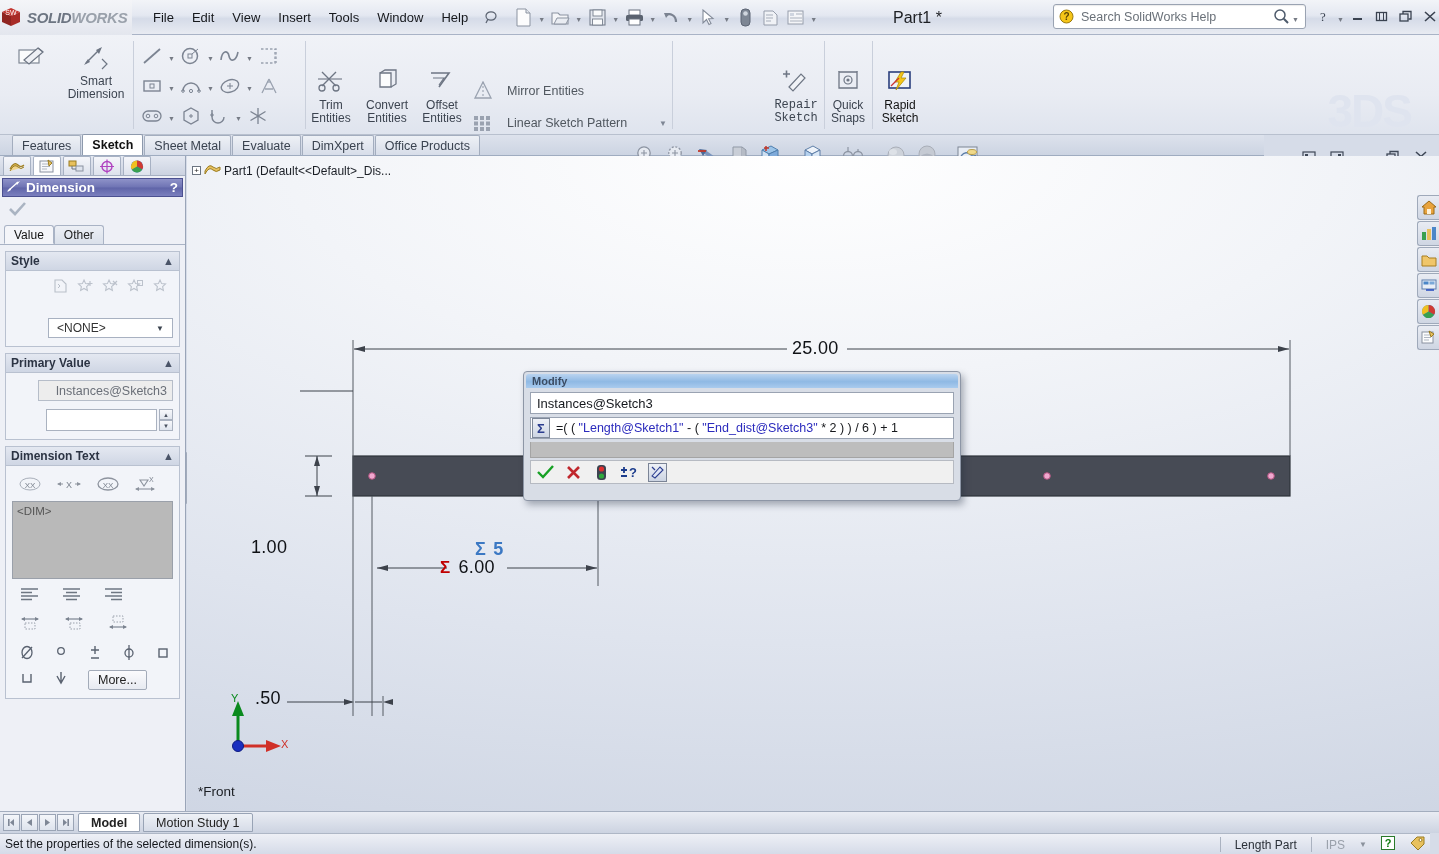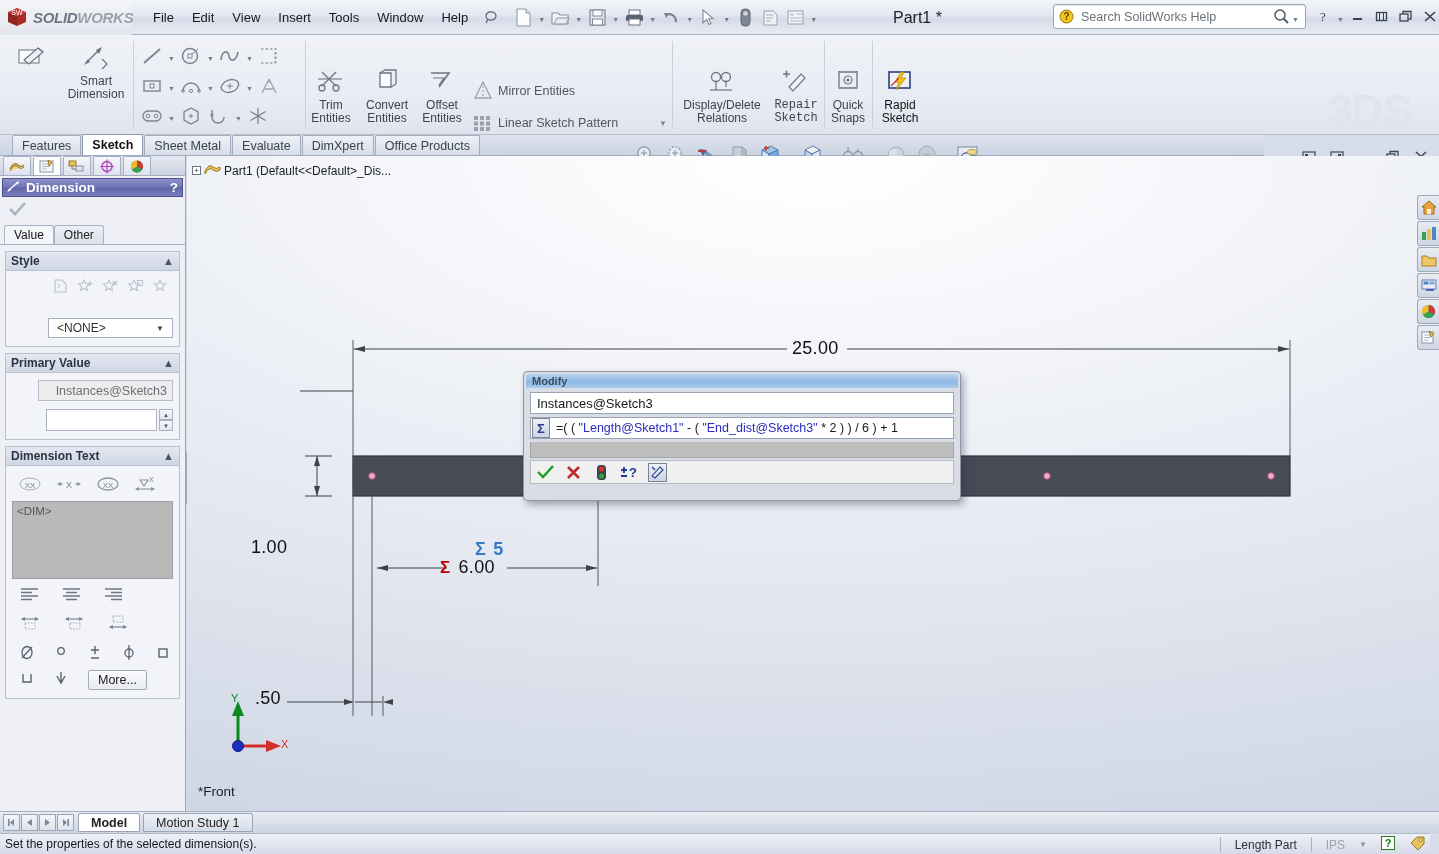--- a/index.html
+++ b/index.html
@@ -13,21 +13,21 @@
   }
   #app { position:relative; width:1439px; height:854px; }
 
   
   .titlebar {
     position:absolute; left:0; top:0; width:1439px; height:35px;
     background:linear-gradient(to bottom,#f2f4f8 0%,#e4e8f1 45%,#d5dbe8 55%,#e8ebf2 100%);
     border-bottom:1px solid #a9b3c6;
     display:flex; align-items:center;
   }
-  .sw-logo-box { width:132px; height:35px; display:flex; align-items:center; padding-left:6px;
+  .sw-logo-box { width:132px; height:35px; display:flex; align-items:center; 
      background:linear-gradient(to bottom,#f4f5f8,#e3e6ee);}
   .sw-cube { width:22px; height:21px; margin-right:5px; position:relative; }
   .sw-word { font-size:15px; font-weight:bold; font-style:italic; letter-spacing:-0.3px;
      font-family:"Liberation Sans", sans-serif; }
   .sw-word .a { color:#6d7582; }
   .sw-word .b { color:#9aa1ab; }
   .menubar { display:flex; align-items:center; height:35px; padding-left:12px; gap:0px;}
   .menubar .mi {
     padding:3px 9px; font-size:13px; color:#16181c; cursor:default;
     font-family:"Liberation Sans", sans-serif;
@@ -60,21 +60,21 @@
   }
   .ribbon .sep { position:absolute; top:6px; width:1px; height:88px; background:#c9cfdb; }
   .rb-big {
     position:absolute; text-align:center; font-size:12px; color:#3c4450; line-height:13px;
     cursor:default;
   }
   .rb-big .ico { height:34px; display:flex; align-items:center; justify-content:center; }
   .rb-big .lbl { display:block; }
   .rb-dd { position:absolute; color:#7e8694; font-size:8px; }
   .rb-text-item {
-    position:absolute; font-size:12.5px; color:#50575f; display:flex; align-items:center; gap:4px;
+    position:absolute; font-size:12.5px; color:#50575f; display:flex; align-items:center; gap:13px;
   }
   .rb-text-item .ti { width:22px; height:22px; display:flex;align-items:center;justify-content:center;}
 
   
   .tabstrip {
     position:absolute; left:0; top:135px; width:1264px; height:21px;
     background:linear-gradient(to bottom,#dde2ec,#ccd4e2);
     border-bottom:1px solid #9facc0;
     display:flex; align-items:flex-end; padding-left:12px;text-align:right;
   }
@@ -577,33 +577,20 @@
             <rect x="10" y="9" width="9" height="9" fill="none" stroke="#9aa2b0" stroke-width="1.3"></rect>
             <path d="M6 5 L12 11" stroke="#9aa2b0" stroke-width="1.1"></path>
           </svg>
       </span>
       <span>Move Entities</span>
     </div>
     <div class="rb-dd" style="left:659px; top:116px;">▼</div>
 
     <div class="sep" style="left:672px;"></div>
 
-    <div class="rb-big" style="left:677px; top:30px; width:90px;">
-      <div class="ico">
-        <svg width="36" height="26" viewBox="0 0 36 26">
-            <circle cx="12" cy="8" r="4.5" fill="none" stroke="#6e7684" stroke-width="1.3"></circle>
-            <circle cx="22" cy="8" r="4.5" fill="none" stroke="#6e7684" stroke-width="1.3"></circle>
-            <path d="M16.5 8 h1" stroke="#6e7684"></path>
-            <path d="M12 13 v8 M22 13 v5" stroke="#6e7684" stroke-width="1.2"></path>
-            <path d="M6 21 h22" stroke="#6e7684" stroke-width="1.2"></path>
-          </svg>
-      </div>
-      <span class="lbl">Display/Delete</span>
-      <span class="lbl">Relations</span>
-    </div>
     <div class="rb-dd" style="left:718px; top:117px;">▼</div>
 
     <div class="rb-big" style="left:770px; top:30px; width:52px;font-family:Liberation Mono, monospace;">
       <div class="ico">
         <svg width="30" height="26" viewBox="0 0 30 26">
             <path d="M8 18 L20 5 L24 9 L12 22 z" fill="#f1f3f7" stroke="#6e7684" stroke-width="1.2"></path>
             <path d="M2 5 h7 M5.5 1.5 v7" stroke="#6e7684" stroke-width="1.6"></path>
           </svg>
       </div>
       <span class="lbl">Repair</span>

